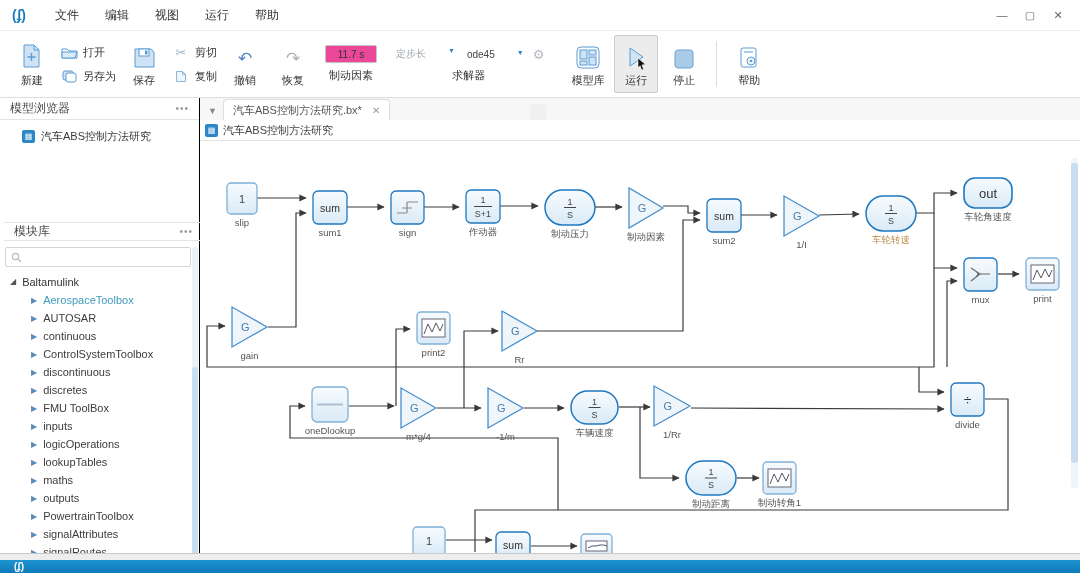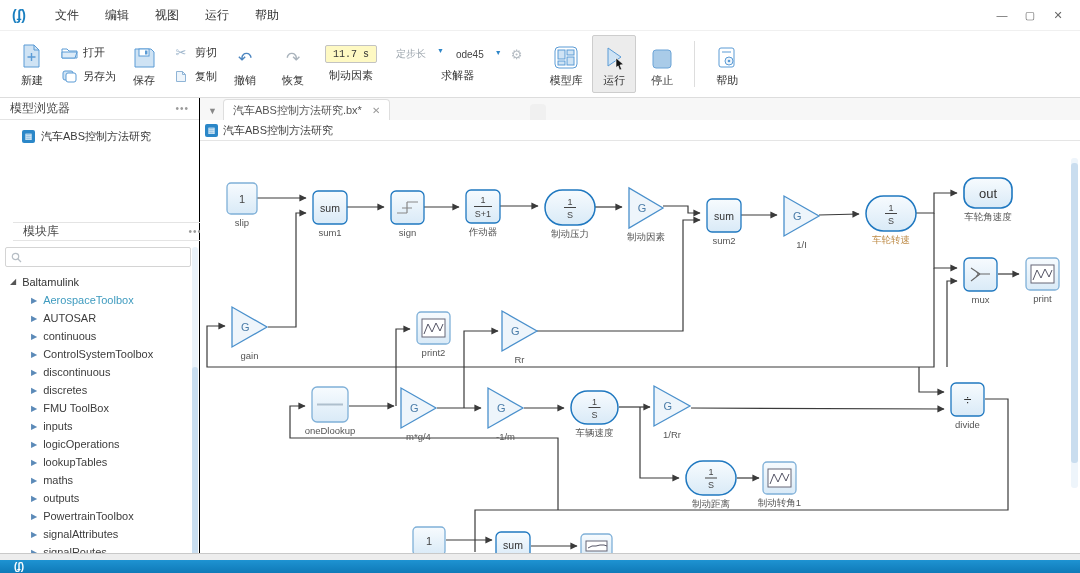--- a/index.html
+++ b/index.html
@@ -21,43 +21,43 @@
     border-top:1px solid #f0f0f0; border-bottom:1px solid #ddd; background:#fff;
     display:flex; align-items:center; }
   .tb-big { display:flex; flex-direction:column; align-items:center; justify-content:center;
     min-width:44px; height:58px; margin:0 2px; font-size:11px; color:#333; }
   .tb-big .ticon { height:28px; display:flex; align-items:flex-end; justify-content:center; margin-bottom:4px; }
   .tb-col { display:flex; flex-direction:column; justify-content:center; height:58px; margin:0 4px; }
   .tb-small { display:flex; align-items:center; font-size:11px; color:#333; height:24px; }
   .tb-small .ticon { width:18px; display:flex; justify-content:center; margin-right:5px; }
   .tb-field { display:flex; flex-direction:column; align-items:center; margin:0 8px; }
   .sim-input { width:52px; height:18px; border:1px solid #c3c3c3; border-radius:2px;
-    font-size:10px; text-align:center; color:#333; background:#fef9c3; padding:0 2px;
-    font-family:Liberation Mono, monospace;}
+    font-size:10px; text-align:center; color:#333; background:#ec4899; padding:0 2px;
+    font-family:Liberation Sans, sans-serif;}
   .tb-label { font-size:11px; color:#333; margin-top:5px; }
   .solver-row { display:flex; align-items:center; gap:6px; }
-  .dropdown { display:flex; align-items:flex-start; gap:11px; font-size:10px; padding:2px 3px; }
+  .dropdown { display:flex; align-items:flex-start; gap:22px; font-size:10px; padding:2px 3px; }
   .dd-grey { color:#9aa3ab; }
   .dd-dark { color:#444; }
   .caret { font-size:7px; color:#2e86c8; }
   .gear { color:#b5bcc3; font-size:13px; }
   .tb-sep { width:1px; height:46px; background:#ddd; margin:0 8px; }
   .run-selected { background:#ececec; border:1px solid #cdcdcd; border-radius:2px; position:relative; }
   .cursor-overlay { position:absolute; left:22px; top:22px; }
 
   
   .sidebar { position:absolute; left:0; top:98px; width:200px; height:455px;
     background:#fff; border-right:1px solid #000000; }
   .side-header { height:22px; display:flex; align-items:center; justify-content:space-between;
     padding:0 10px; border-bottom:1px solid #e4e4e4; font-size:12px; color:#4a4a4a; }
   .dots { color:#9a9a9a; font-size:10px; letter-spacing:1px; }
   .model-item { display:flex; align-items:center; gap:6px; padding:9px 0 0 22px; font-size:11px; color:#3a3a3a; }
   .mb-icon { width:13px; height:13px; background:#2b87c8; border-radius:2px; display:inline-flex;
     align-items:center; justify-content:center; color:#fff; font-size:8px; }
-  .lib-header { position:absolute; top:124px; left:13px; width:199px; height:19px;
+  .lib-header { position:absolute; top:124px; left:4px; width:199px; height:19px;
     display:flex; align-items:center; justify-content:space-between; padding:0 10px;
     border-top:1px solid #e4e4e4; border-bottom:1px solid #e4e4e4; font-size:12px; color:#4a4a4a; }
   .search-box { position:absolute; top:149px; left:5px; width:186px; height:20px;
     border:1px solid #d4d4d4; border-radius:2px; display:flex; align-items:center; padding:0 5px; }
   .tree { position:absolute; top:175px; left:0; width:192px; bottom:0; overflow:hidden;
     font-size:11px; }
   .tree-root { display:flex; align-items:center; gap:6px; padding:2px 0 2px 10px; color:#333; height:18px;}
   .root-caret { color:#555; font-size:8px; transform:translateY(-1px); }
   .tree-item { display:flex; align-items:center; gap:6px; padding-left:31px; height:18px; color:#3c3c3c; }
   .tree-caret { color:#5b8ab8; font-size:8px; }

